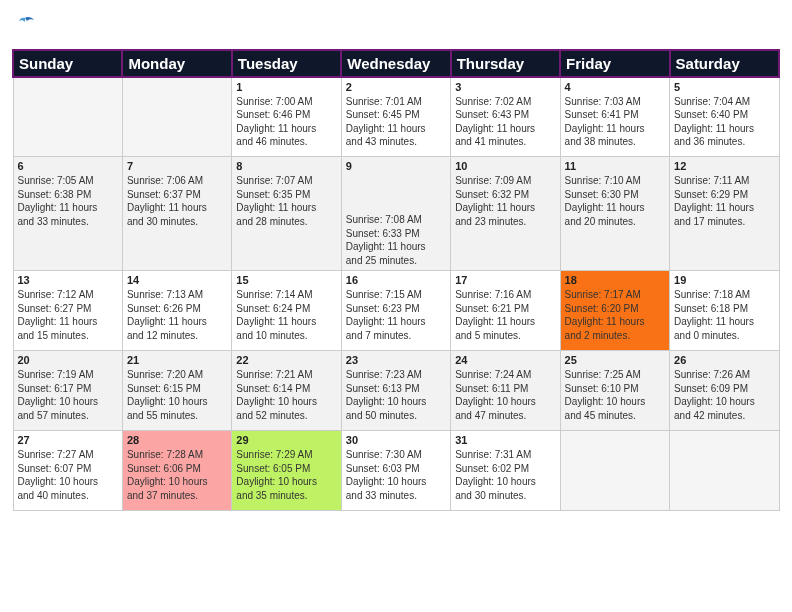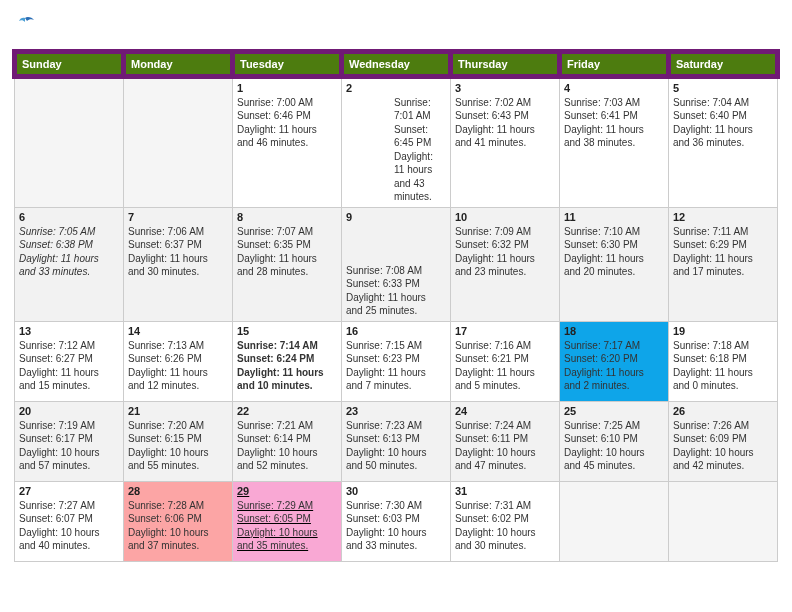--- a/index.html
+++ b/index.html
@@ -48,27 +48,27 @@
     .subtitle {
       font-size: 15px;
       color: #333;
     }
     .calendar {
       width: 100%;
       border-collapse: collapse;
       font-size: 10px;
     }
     .calendar th {
-      background: #4d7c0f;
+      background: #0f172a;
       color: #fff;
       text-align: left;
       padding: 4px 5px;
-      font-size: 11px;
+      font-size: 15px;
       font-weight: bold;
-      border: 5px solid #701a75;
+      border: 2px solid #701a75;
     }
     .calendar td {
       border: 1px solid #ccc;
       vertical-align: top;
       padding: 3px 4px;
       width: 108px;
       height: 80px;
       background: #fff;
     }
     .calendar tr:nth-child(odd) td {
@@ -137,21 +137,21 @@
           <td class="empty-cell"></td>
           <td style="background: rgb(255, 255, 255);">
             <span class="day-num">1</span>
             <div class="day-info" style="white-space: pre-line;">Sunrise: 7:00 AM
 Sunset: 6:46 PM
 Daylight: 11 hours
 and 46 minutes.</div>
           </td>
           <td style="background: rgb(255, 255, 255);">
             <span class="day-num">2</span>
-            <div class="day-info" style="white-space: pre-line; margin-left: 48px;">Sunrise: 7:01 AM
+            <div class="day-info" style="white-space: pre-line;">Sunrise: 7:01 AM
 Sunset: 6:45 PM
 Daylight: 11 hours
 and 43 minutes.</div>
           </td>
           <td style="background: rgb(255, 255, 255);">
             <span class="day-num">3</span>
             <div class="day-info" style="white-space: pre-line;">Sunrise: 7:02 AM
 Sunset: 6:43 PM
 Daylight: 11 hours
 and 41 minutes.</div>
@@ -167,21 +167,21 @@
             <span class="day-num">5</span>
             <div class="day-info" style="white-space: pre-line;">Sunrise: 7:04 AM
 Sunset: 6:40 PM
 Daylight: 11 hours
 and 36 minutes.</div>
           </td>
         </tr>
         <tr>
           <td style="background: rgb(242, 242, 242);">
             <span class="day-num">6</span>
-            <div class="day-info" style="white-space: pre-line; font-style: italic;">Sunrise: 7:05 AM
+            <div class="day-info" style="white-space: pre-line;">Sunrise: 7:05 AM
 Sunset: 6:38 PM
 Daylight: 11 hours
 and 33 minutes.</div>
           </td>
           <td style="background: rgb(242, 242, 242);">
             <span class="day-num">7</span>
             <div class="day-info" style="white-space: pre-line;">Sunrise: 7:06 AM
 Sunset: 6:37 PM
 Daylight: 11 hours
 and 30 minutes.</div>
@@ -232,40 +232,40 @@
           </td>
           <td style="background: rgb(255, 255, 255);">
             <span class="day-num">14</span>
             <div class="day-info" style="white-space: pre-line;">Sunrise: 7:13 AM
 Sunset: 6:26 PM
 Daylight: 11 hours
 and 12 minutes.</div>
           </td>
           <td style="background: rgb(255, 255, 255);">
             <span class="day-num">15</span>
-            <div class="day-info" style="white-space: pre-line; font-weight: bold;">Sunrise: 7:14 AM
+            <div class="day-info" style="white-space: pre-line;">Sunrise: 7:14 AM
 Sunset: 6:24 PM
 Daylight: 11 hours
 and 10 minutes.</div>
           </td>
           <td style="background: rgb(255, 255, 255);">
             <span class="day-num">16</span>
             <div class="day-info" style="white-space: pre-line;">Sunrise: 7:15 AM
 Sunset: 6:23 PM
 Daylight: 11 hours
 and 7 minutes.</div>
           </td>
           <td style="background: rgb(255, 255, 255);">
             <span class="day-num">17</span>
             <div class="day-info" style="white-space: pre-line;">Sunrise: 7:16 AM
 Sunset: 6:21 PM
 Daylight: 11 hours
 and 5 minutes.</div>
           </td>
-          <td style="background: #0ea5e9;">
+          <td style="background: #f97316;">
             <span class="day-num">18</span>
             <div class="day-info" style="white-space: pre-line;">Sunrise: 7:17 AM
 Sunset: 6:20 PM
 Daylight: 11 hours
 and 2 minutes.</div>
           </td>
           <td style="background: rgb(255, 255, 255);">
             <span class="day-num">19</span>
             <div class="day-info" style="white-space: pre-line;">Sunrise: 7:18 AM
 Sunset: 6:18 PM
@@ -332,21 +332,21 @@
 Daylight: 10 hours
 and 40 minutes.</div>
           </td>
           <td style="background: #fca5a5;">
             <span class="day-num">28</span>
             <div class="day-info" style="white-space: pre-line;">Sunrise: 7:28 AM
 Sunset: 6:06 PM
 Daylight: 10 hours
 and 37 minutes.</div>
           </td>
-          <td style="background: #f9a8d4; text-decoration: underline;">
+          <td style="background: #bef264;">
             <span class="day-num">29</span>
             <div class="day-info" style="white-space: pre-line;">Sunrise: 7:29 AM
 Sunset: 6:05 PM
 Daylight: 10 hours
 and 35 minutes.</div>
           </td>
           <td style="background: rgb(255, 255, 255);">
             <span class="day-num">30</span>
             <div class="day-info" style="white-space: pre-line;">Sunrise: 7:30 AM
 Sunset: 6:03 PM

